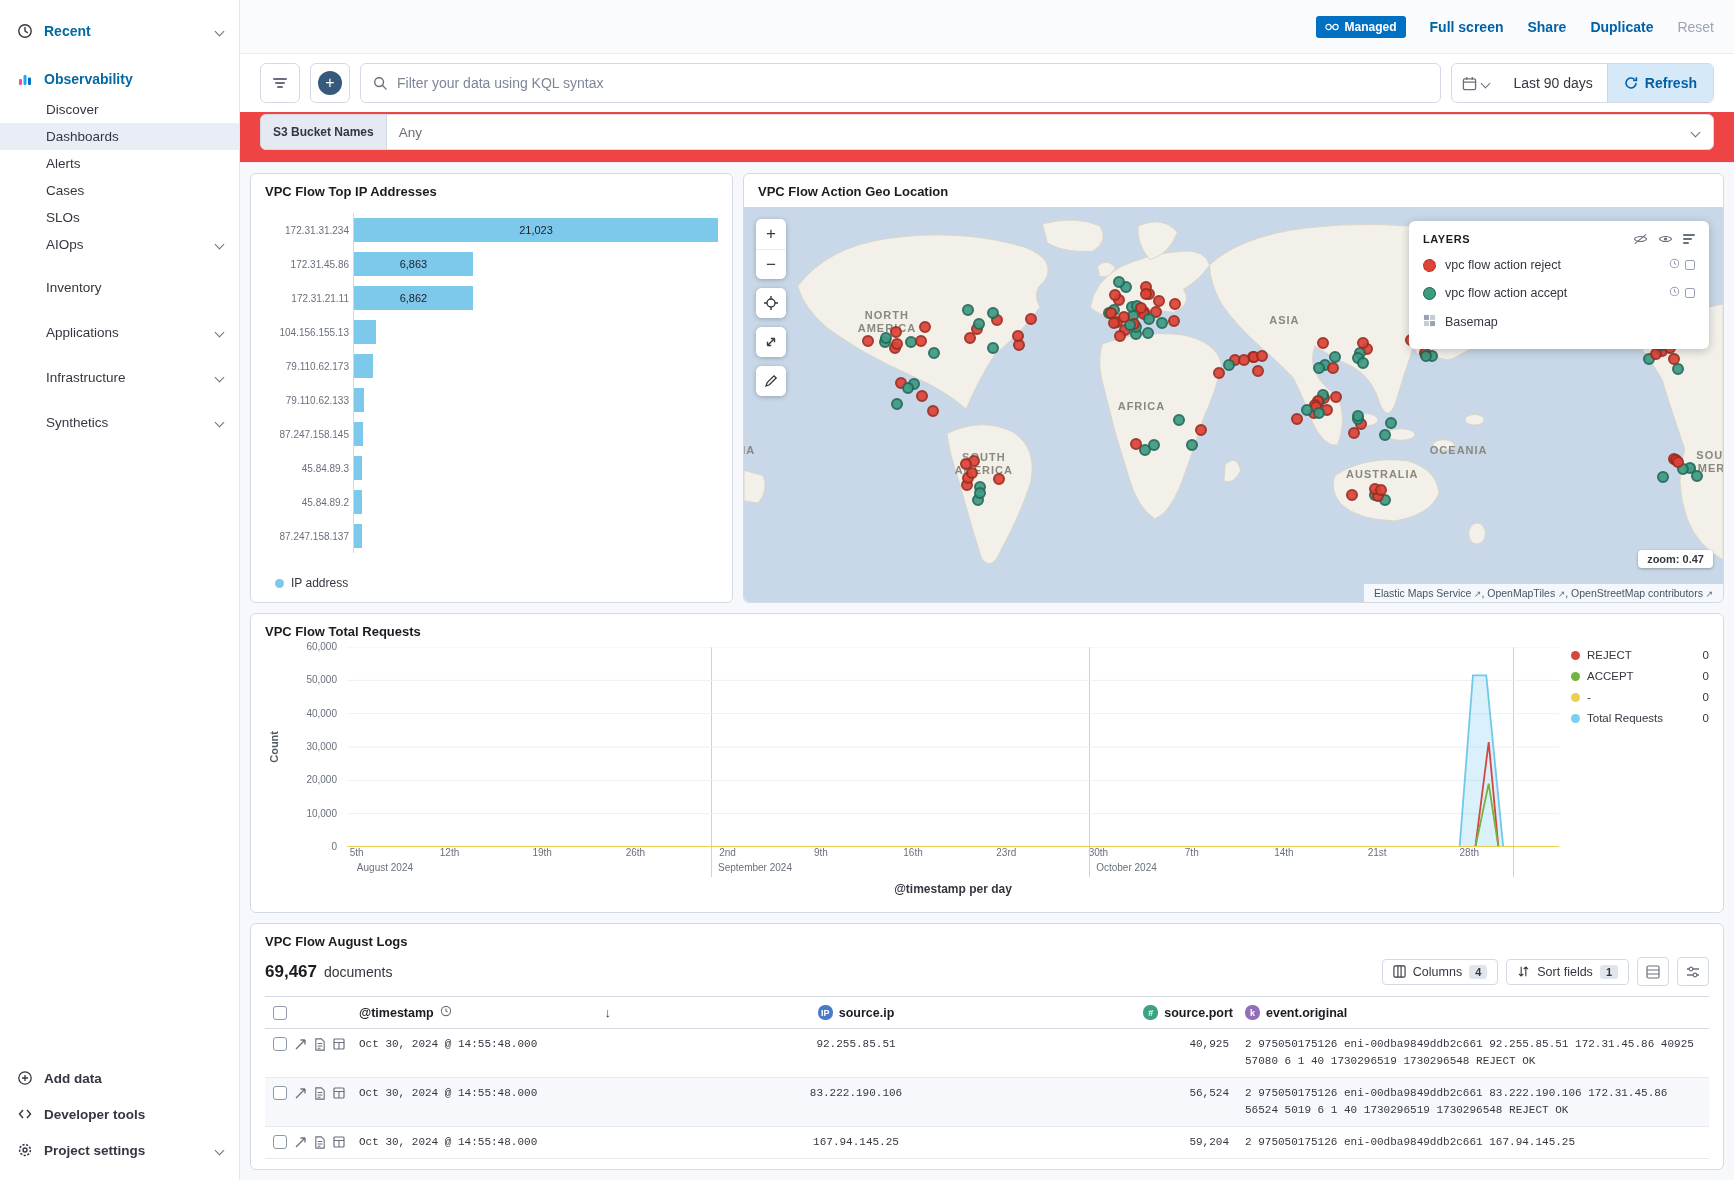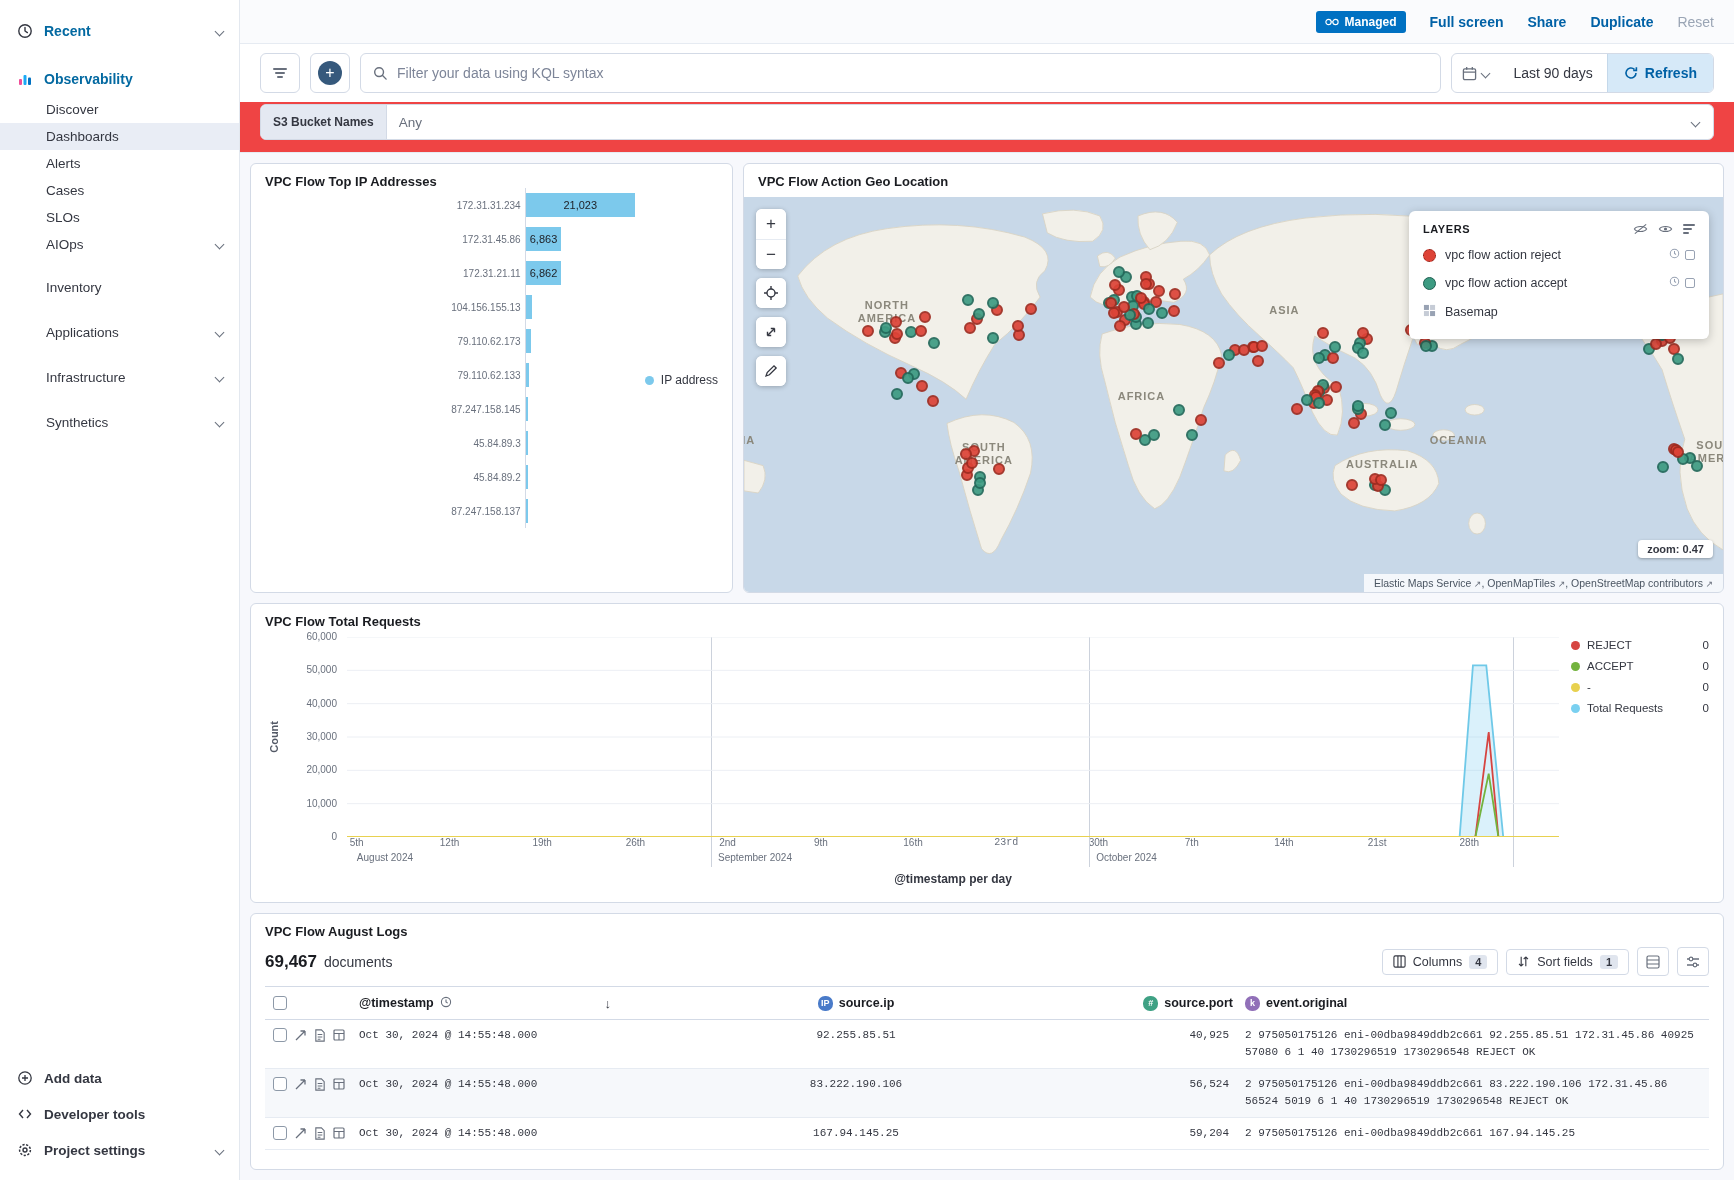--- a/index.html
+++ b/index.html
@@ -14,21 +14,21 @@
   .side-item.sub.selected{background:#e9edf5}
   .side-item.section{padding:8px 16px 8px 46px;margin-top:14px}
   .side-bottom .side-item{font-weight:700;font-size:13.5px;padding:9px 16px}
   .sicon{width:18px;height:18px;display:flex;align-items:center;justify-content:center;flex:none}
   .sicon svg{width:16px;height:16px}
   .chev{width:7px;height:7px;border-right:1.6px solid #69707d;border-bottom:1.6px solid #69707d;transform:rotate(45deg);margin-left:auto;flex:none}
   .obs{margin-top:14px}
 
   
   .main{flex:1;display:flex;flex-direction:column;min-width:0}
-  .topbar{height:44px;flex:none;background:#fafbfd;border-bottom:1px solid #e6ebf2;display:flex;align-items:center;justify-content:flex-end;gap:24px;padding:0 20px}
+  .topbar{height:54px;flex:none;background:#fafbfd;border-bottom:1px solid #e6ebf2;display:flex;align-items:center;justify-content:flex-end;gap:24px;padding:0 20px}
   .managed-badge{background:#0071c2;color:#fff;border-radius:3px;padding:4px 9px;font-size:12px;font-weight:600;display:flex;align-items:center;gap:6px}
   .top-link{color:#0061a6;font-size:14px;font-weight:600;cursor:pointer}
   .top-link.disabled{color:#9aa5b5;font-weight:400}
 
   .querybar{height:58px;flex:none;background:#fff;display:flex;align-items:center;gap:10px;padding:0 20px}
   .qb-btn{width:40px;height:40px;border:1px solid #d3dae6;border-radius:6px;background:#fff;display:flex;align-items:center;justify-content:center;cursor:pointer;flex:none}
   .plus-circle{width:24px;height:24px;border-radius:50%;background:#36597c;color:#fff;display:flex;align-items:center;justify-content:center;font-size:16px;line-height:1}
   .searchbox{flex:1;height:40px;border:1px solid #d3dae6;border-radius:6px;background:#fff;display:flex;align-items:center;gap:9px;padding:0 12px}
   .searchbox input{border:none;outline:none;flex:1;font-size:14px;font-family:"Liberation Sans",sans-serif;color:#343741;background:transparent}
   .searchbox input::placeholder{color:#7d8598}
@@ -44,21 +44,21 @@
   .ctrl-val{padding:0 12px;color:#69707d;font-size:13.5px;flex:1}
   .ctrl .chev{margin-right:14px}
 
   
   .dashboard{flex:1;background:#f7f8fc;padding:10px;display:flex;flex-direction:column;gap:10px;overflow:hidden;min-height:0}
   .panel{background:#fff;border:1px solid #d3dae6;border-radius:6px}
   .panel-title{font-size:13px;font-weight:700;color:#1a1c21}
   .row1{display:flex;gap:10px;height:430px;flex:none}
 
   
-  .panel-ips{width:483px;flex:none;display:flex;flex-direction:row;padding:10px 14px}
+  .panel-ips{width:483px;flex:none;display:flex;flex-direction:column;padding:10px 14px}
   .bars{flex:1;margin-top:14px;display:flex;flex-direction:column}
   .bar-row{height:34px;display:flex;align-items:center}
   .bar-cat{width:88px;flex:none;text-align:right;padding-right:4px;font-size:10px;color:#69707d;white-space:nowrap}
   .bar-track{flex:1;height:100%;position:relative;border-left:1px solid #d3dae6;display:flex;align-items:center}
   .bar-fill{height:24px;background:#7cc9ec;position:relative}
   .bar-vallab{position:absolute;top:50%;transform:translate(-50%,-50%);font-size:11px;color:#1d1e24;white-space:nowrap}
   .ips-legend{display:flex;align-items:center;gap:7px;padding:6px 0 2px 10px;font-size:12px;color:#343741}
   .legend-dot{width:9px;height:9px;border-radius:50%;flex:none}
 
   
@@ -680,21 +680,21 @@
               </div>
           </div>
           <div class="req-xticks" id="req-xticks">
               <span class="xtick" style="left: 0.8%;">5th</span>
               <span class="xtick" style="left: 8.46%;">12th</span>
               <span class="xtick" style="left: 16.1%;">19th</span>
               <span class="xtick" style="left: 23.8%;">26th</span>
               <span class="xtick" style="left: 31.4%;">2nd</span>
               <span class="xtick" style="left: 39.1%;">9th</span>
               <span class="xtick" style="left: 46.7%;">16th</span>
-              <span class="xtick" style="left: 54.4%; font-family: Liberation Mono, monospace;">23rd</span>
+              <span class="xtick" style="left: 54.4%;">23rd</span>
               <span class="xtick" style="left: 62%;">30th</span>
               <span class="xtick" style="left: 69.7%;">7th</span>
               <span class="xtick" style="left: 77.3%;">14th</span>
               <span class="xtick" style="left: 85%;">21st</span>
               <span class="xtick" style="left: 92.6%;">28th</span>
             </div>
           <div class="req-months" id="req-months">
               <span class="month-lab" style="left: 0.4%;">August 2024</span>
               <span class="month-lab" style="left: 30.2%;">September 2024</span>
               <span class="month-lab" style="left: 61.4%;">October 2024</span>

